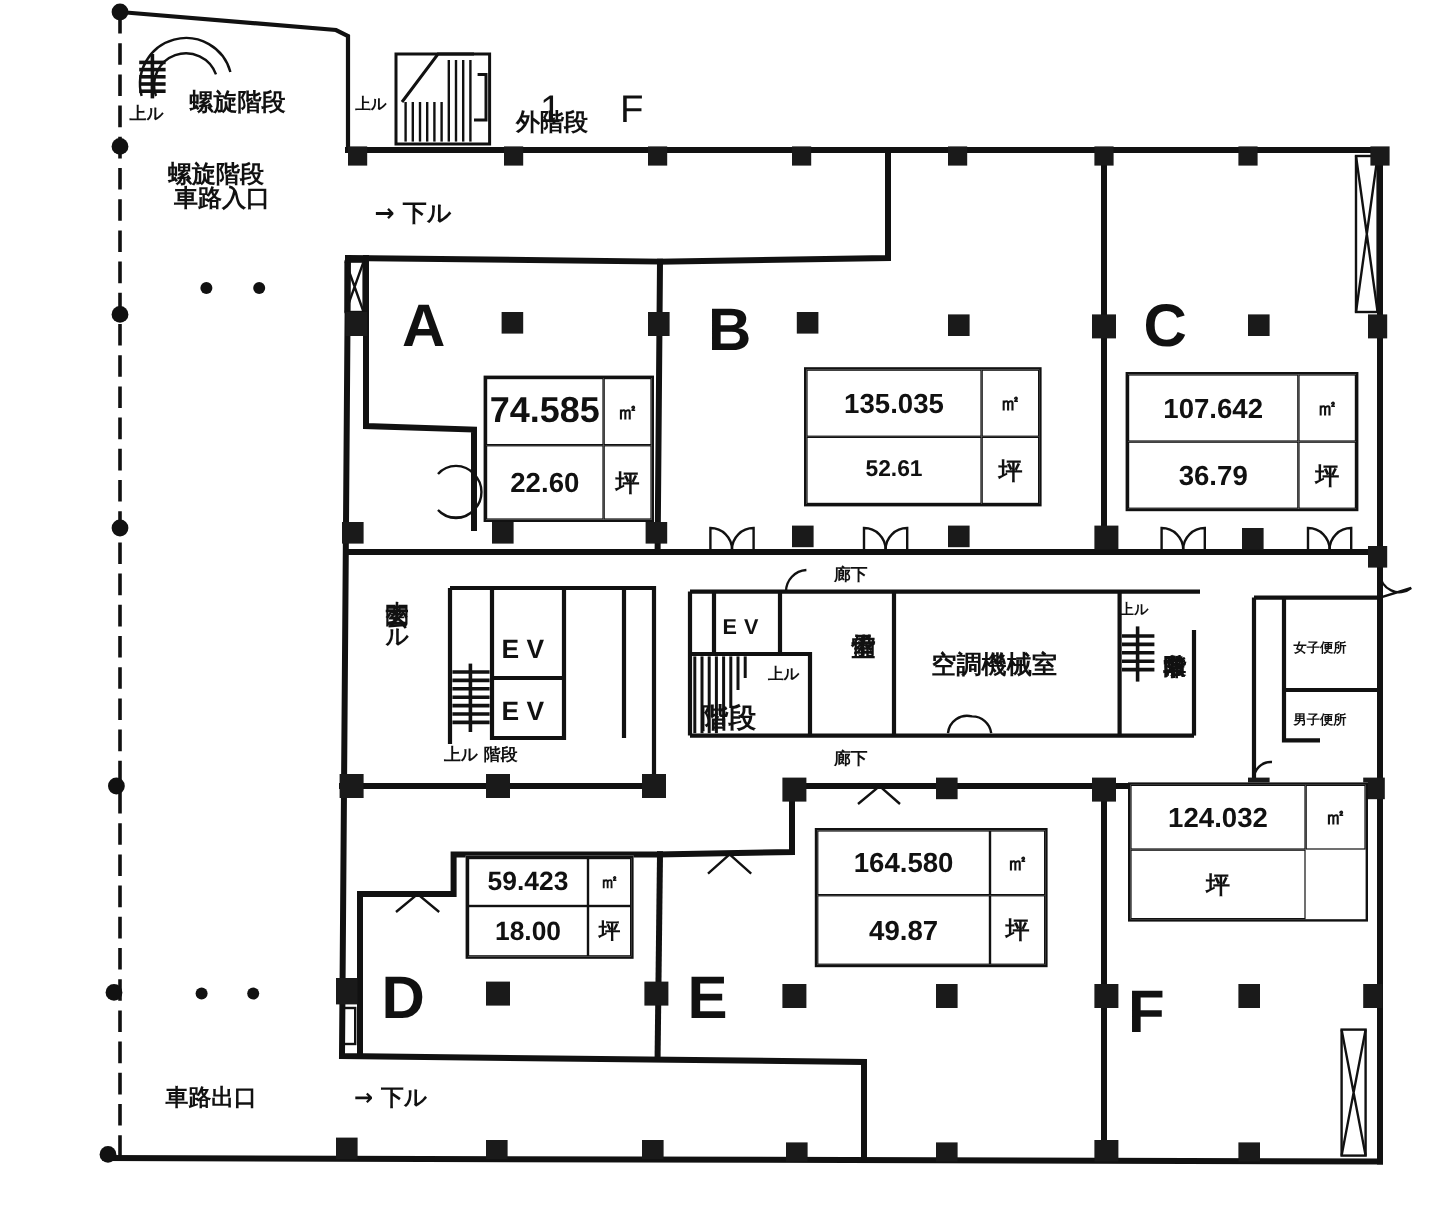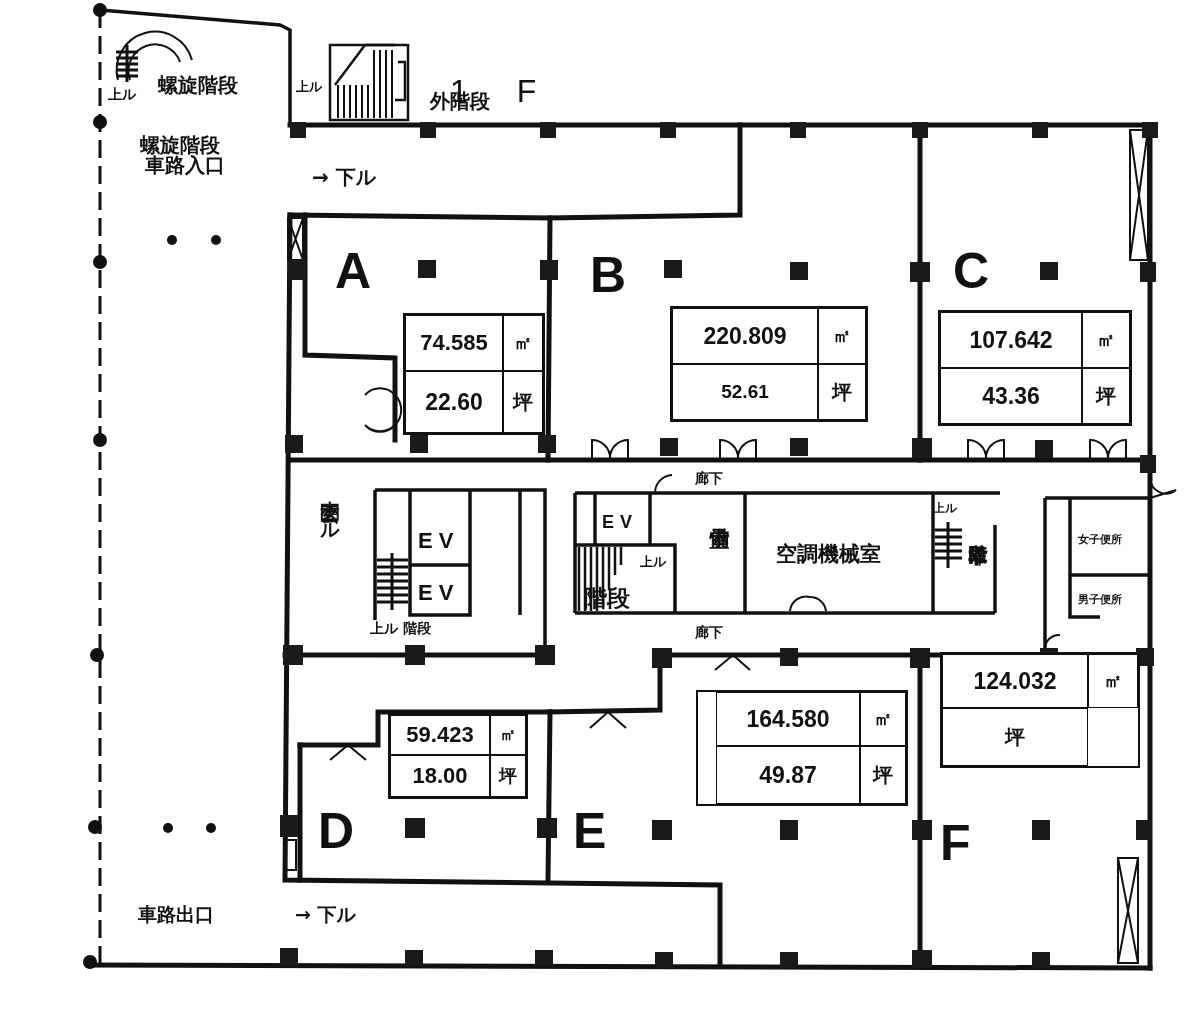--- a/index.html
+++ b/index.html
@@ -260,44 +260,44 @@
 <div class="lbl jp" style="left:1078px;top:592px;font-size:11px;">男子便所</div>
 
 <div class="unit-letter" style="left:335px;top:246px;">A</div>
 <div class="unit-letter" style="left:590px;top:250px;">B</div>
 <div class="unit-letter" style="left:953px;top:246px;">C</div>
 <div class="unit-letter" style="left:318px;top:806px;">D</div>
 <div class="unit-letter" style="left:573px;top:806px;">E</div>
 <div class="unit-letter" style="left:940px;top:818px;">F</div>
 
 <div class="areabox" style="left:403px;top:313px;width:138px;height:118px;grid-template-columns:98px 40px;grid-template-rows:56px 62px;">
-  <div style="font-size:22px;">74.585</div>
+  <div style="font-size:30px;">74.585</div>
   <div style="font-size:18px;">㎡</div>
   <div style="font-size:23px;">22.60</div>
   <div style="font-size:20px;">坪</div>
 </div>
 <div class="areabox" style="left:670px;top:306px;width:194px;height:112px;grid-template-columns:146px 48px;grid-template-rows:56px 56px;">
-  <div style="font-size:23px;">220.809</div>
+  <div style="font-size:23px;">135.035</div>
   <div style="font-size:18px;">㎡</div>
   <div style="font-size:19px;">52.61</div>
   <div style="font-size:20px;">坪</div>
 </div>
 <div class="areabox" style="left:938px;top:310px;width:190px;height:112px;grid-template-columns:142px 48px;grid-template-rows:56px 56px;">
   <div style="font-size:23px;">107.642</div>
   <div style="font-size:18px;">㎡</div>
-  <div style="font-size:23px;">43.36</div>
+  <div style="font-size:23px;">36.79</div>
   <div style="font-size:20px;">坪</div>
 </div>
 <div class="areabox" style="left:388px;top:713px;width:136px;height:82px;grid-template-columns:100px 36px;grid-template-rows:40px 42px;">
   <div style="font-size:22px;">59.423</div>
   <div style="font-size:16px;">㎡</div>
   <div style="font-size:22px;">18.00</div>
   <div style="font-size:18px;">坪</div>
 </div>
-<div class="areabox" style="left:696px;top:690px;width:190px;height:112px;grid-template-columns:144px 46px;grid-template-rows:54px 58px;padding-left:18px;">
+<div class="areabox" style="left:679px;top:690px;width:190px;height:112px;grid-template-columns:144px 46px;grid-template-rows:54px 58px;">
   <div style="font-size:23px;">164.580</div>
   <div style="font-size:18px;">㎡</div>
   <div style="font-size:23px;">49.87</div>
   <div style="font-size:20px;">坪</div>
 </div>
 <div class="areabox" style="left:940px;top:652px;width:196px;height:112px;grid-template-columns:146px 50px;grid-template-rows:54px 58px;">
   <div style="font-size:23px;">124.032</div>
   <div style="font-size:18px;">㎡</div>
   <div style="font-size:20px;">坪</div>
 </div>

